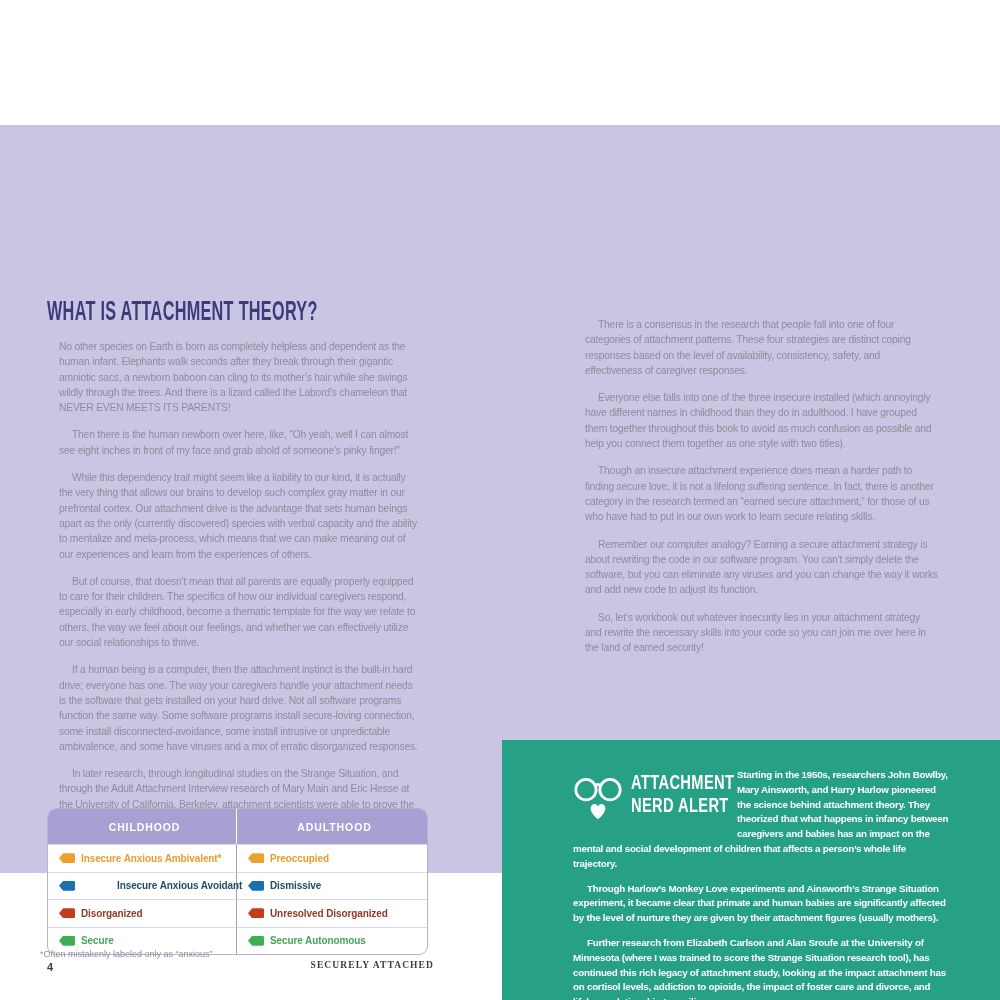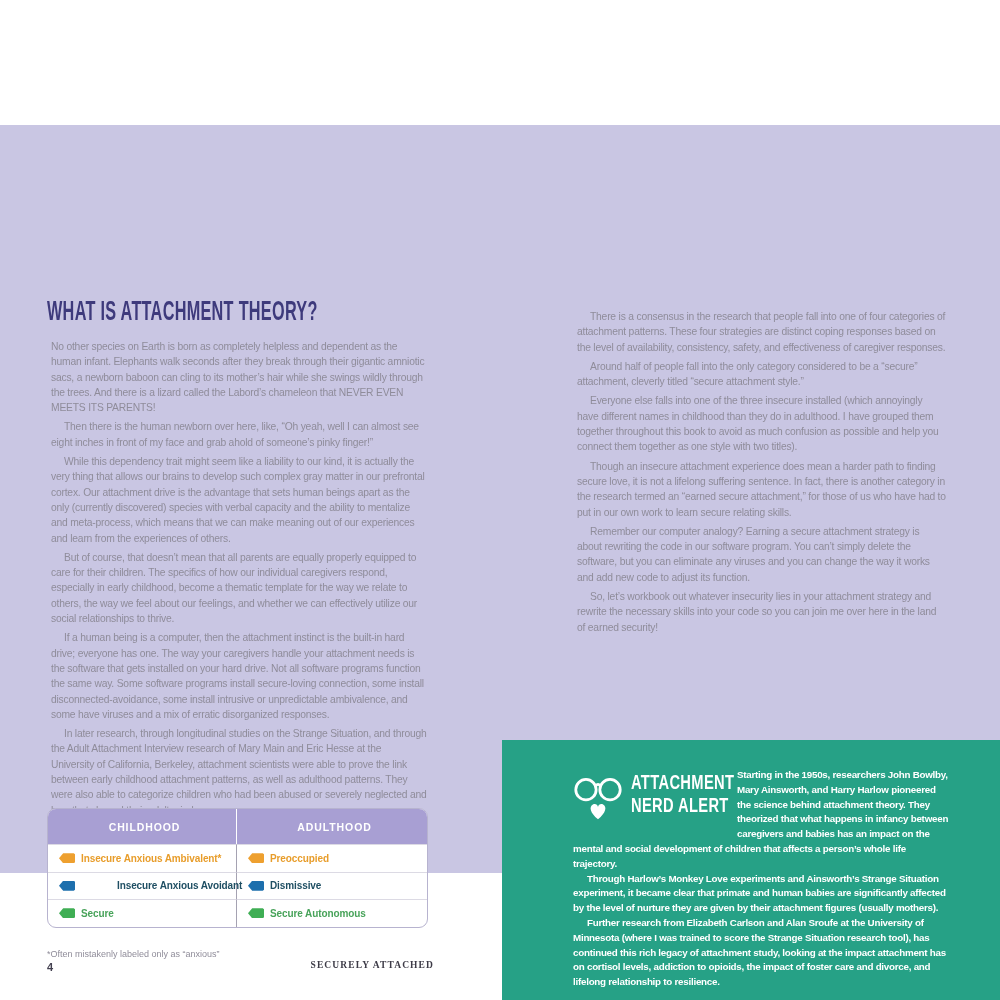--- a/index.html
+++ b/index.html
@@ -4,56 +4,56 @@
 <style>
   html,body{margin:0;padding:0;background:#ffffff;}
   .canvas{position:relative;width:1000px;height:1000px;background:#ffffff;overflow:hidden;
           font-family:"Liberation Sans",sans-serif;}
   .page{position:absolute;left:0;top:125px;width:1000px;height:748px;background:#c9c6e3;}
 
   
   .col-left{position:absolute;left:47px;top:172px;width:384px;}
   .heading{margin:0 0 14px 0;font-size:28px;line-height:28px;font-weight:700;color:#3e3a7c;
            letter-spacing:0.5px;transform:scaleX(0.58);transform-origin:left top;white-space:nowrap;}
-  .bodytext p{margin:4px;font-size:10.3px;line-height:15.3px;letter-spacing:-0.2px;color:#8f8c9a;}
+  .bodytext p{margin:12px;font-size:10.3px;line-height:15.3px;letter-spacing:-0.2px;color:#8f8c9a;}
   .bodytext p + p{text-indent:13px;}
 
   
   .att-table{position:absolute;left:47px;top:683px;width:381px;background:#ffffff;
              border:1px solid #b7b3cf;border-radius:9px;overflow:hidden;box-sizing:border-box;}
   .t-row{display:grid;grid-template-columns:189px 190px;}
   .t-head .t-cell{background:#a89fd3;color:#ffffff;font-weight:700;font-size:10.5px;
                   letter-spacing:0.9px;justify-content:center;height:35px;}
   .t-head .t-cell:first-child{border-right:1px solid #ffffff;}
   .t-body .t-cell{height:27.5px;border-top:1px solid #dcdae4;}
   .t-body .t-cell:first-child{border-right:1px solid #a5a2b2;}
   .t-cell{display:flex;align-items:center;padding:0 6px 0 11px;box-sizing:border-box;}
   .tag{width:16px;height:10px;margin-right:6px;flex:0 0 auto;
        clip-path:polygon(0 50%,26% 0,92% 0,100% 10%,100% 90%,92% 100%,26% 100%);}
   .t-label{font-size:10px;font-weight:700;letter-spacing:-0.1px;white-space:nowrap;}
 
-  .footnote{position:absolute;left:47px;top:824px;font-size:9px;color:#908d9a;letter-spacing:0;}
+  .footnote{position:absolute;left:40px;top:824px;font-size:9px;color:#908d9a;letter-spacing:0;}
   .page-num{position:absolute;left:47px;top:836px;font-size:11px;font-weight:700;color:#434050;}
   .running-footer{position:absolute;left:53px;top:835px;width:381px;text-align:right;
                   font-family:"Liberation Serif",serif;font-size:9.5px;letter-spacing:1.1px;
                   color:#3d3b47;font-weight:700;}
 
   
   .col-right{position:absolute;left:573px;top:180px;width:377px;}
 
   
   .nerd-box{position:absolute;left:502px;top:615px;width:498px;height:262px;background:#26a186;
             box-sizing:border-box;padding:28px 50px 0 71px;}
   .nerd-float{float:left;width:152px;height:60px;margin:2px 12px 6px 0;display:flex;align-items:flex-start;}
   .nerd-icon{width:50px;height:56px;flex:0 0 auto;margin-right:8px;}
   .nerd-title{display:block;}
   .nerd-title span{display:block;font-size:21px;line-height:23px;font-weight:700;color:#ffffff;
                    letter-spacing:0.5px;transform:scaleX(0.7);transform-origin:left top;white-space:nowrap;}
   .nerd-text p{margin:0;font-size:9.8px;line-height:14.8px;letter-spacing:-0.25px;font-weight:700;color:#ffffff;}
-  .nerd-text p + p{text-indent:14px;}
+  .nerd-text p + p{text-indent:14px;margin-top:10px;}
 </style>
 </head>
 <body>
 
 <div class="canvas">
   <div class="page">
 
     <div class="col-left bodytext">
       <h1 class="heading">WHAT IS ATTACHMENT THEORY?</h1>
       <p>No other species on Earth is born as completely helpless and dependent as the human infant. Elephants walk seconds after they break through their gigantic amniotic sacs, a newborn baboon can cling to its mother’s hair while she swings wildly through the trees. And there is a lizard called the Labord’s chameleon that NEVER EVEN MEETS ITS PARENTS!</p>
@@ -84,37 +84,46 @@
           <span class="tag" style="background-color: rgb(29, 111, 173);"></span>
           <span class="t-label" style="color: rgb(31, 79, 99); margin-left: 36px;">Insecure Anxious Avoidant</span>
         </div>
         <div class="t-cell">
           <span class="tag" style="background-color: rgb(29, 111, 173);"></span>
           <span class="t-label" style="color: rgb(31, 79, 99);">Dismissive</span>
         </div>
       </div>
       <div class="t-row t-body">
         <div class="t-cell">
+          <span class="tag" style="background-color: rgb(195, 61, 28);"></span>
+          <span class="t-label" style="color: rgb(142, 58, 38);">Disorganized</span>
+        </div>
+        <div class="t-cell">
+          <span class="tag" style="background-color: rgb(195, 61, 28);"></span>
+          <span class="t-label" style="color: rgb(142, 58, 38);">Unresolved Disorganized</span>
+        </div>
+      </div>
+      <div class="t-row t-body">
+        <div class="t-cell">
           <span class="tag" style="background-color: rgb(63, 174, 84);"></span>
           <span class="t-label" style="color: rgb(72, 163, 90);">Secure</span>
         </div>
         <div class="t-cell">
           <span class="tag" style="background-color: rgb(63, 174, 84);"></span>
           <span class="t-label" style="color: rgb(72, 163, 90);">Secure Autonomous</span>
         </div>
       </div>
     </div>
 
     <div class="footnote">*Often mistakenly labeled only as “anxious”</div>
     <div class="page-num">4</div>
     <div class="running-footer">SECURELY ATTACHED</div>
 
     <div class="col-right bodytext">
       <p style="text-indent:13px">There is a consensus in the research that people fall into one of four categories of attachment patterns. These four strategies are distinct coping responses based on the level of availability, consistency, safety, and effectiveness of caregiver responses.</p>
-      <p>Around half of people fall into the only category considered to be a “secure” attachment, cleverly titled “secure attachment style.”</p>
       <p>Everyone else falls into one of the three insecure installed (which annoyingly have different names in childhood than they do in adulthood. I have grouped them together throughout this book to avoid as much confusion as possible and help you connect them together as one style with two titles).</p>
       <p>Though an insecure attachment experience does mean a harder path to finding secure love, it is not a lifelong suffering sentence. In fact, there is another category in the research termed an “earned secure attachment,” for those of us who have had to put in our own work to learn secure relating skills.</p>
       <p>Remember our computer analogy? Earning a secure attachment strategy is about rewriting the code in our software program. You can’t simply delete the software, but you can eliminate any viruses and you can change the way it works and add new code to adjust its function.</p>
       <p>So, let’s workbook out whatever insecurity lies in your attachment strategy and rewrite the necessary skills into your code so you can join me over here in the land of earned security!</p>
     </div>
 
     <div class="nerd-box nerd-text">
       <div class="nerd-float">
         <svg class="nerd-icon" viewBox="0 0 54 58" xmlns="http://www.w3.org/2000/svg">
           <circle cx="14" cy="20" r="11" fill="none" stroke="#ffffff" stroke-width="3"></circle>

